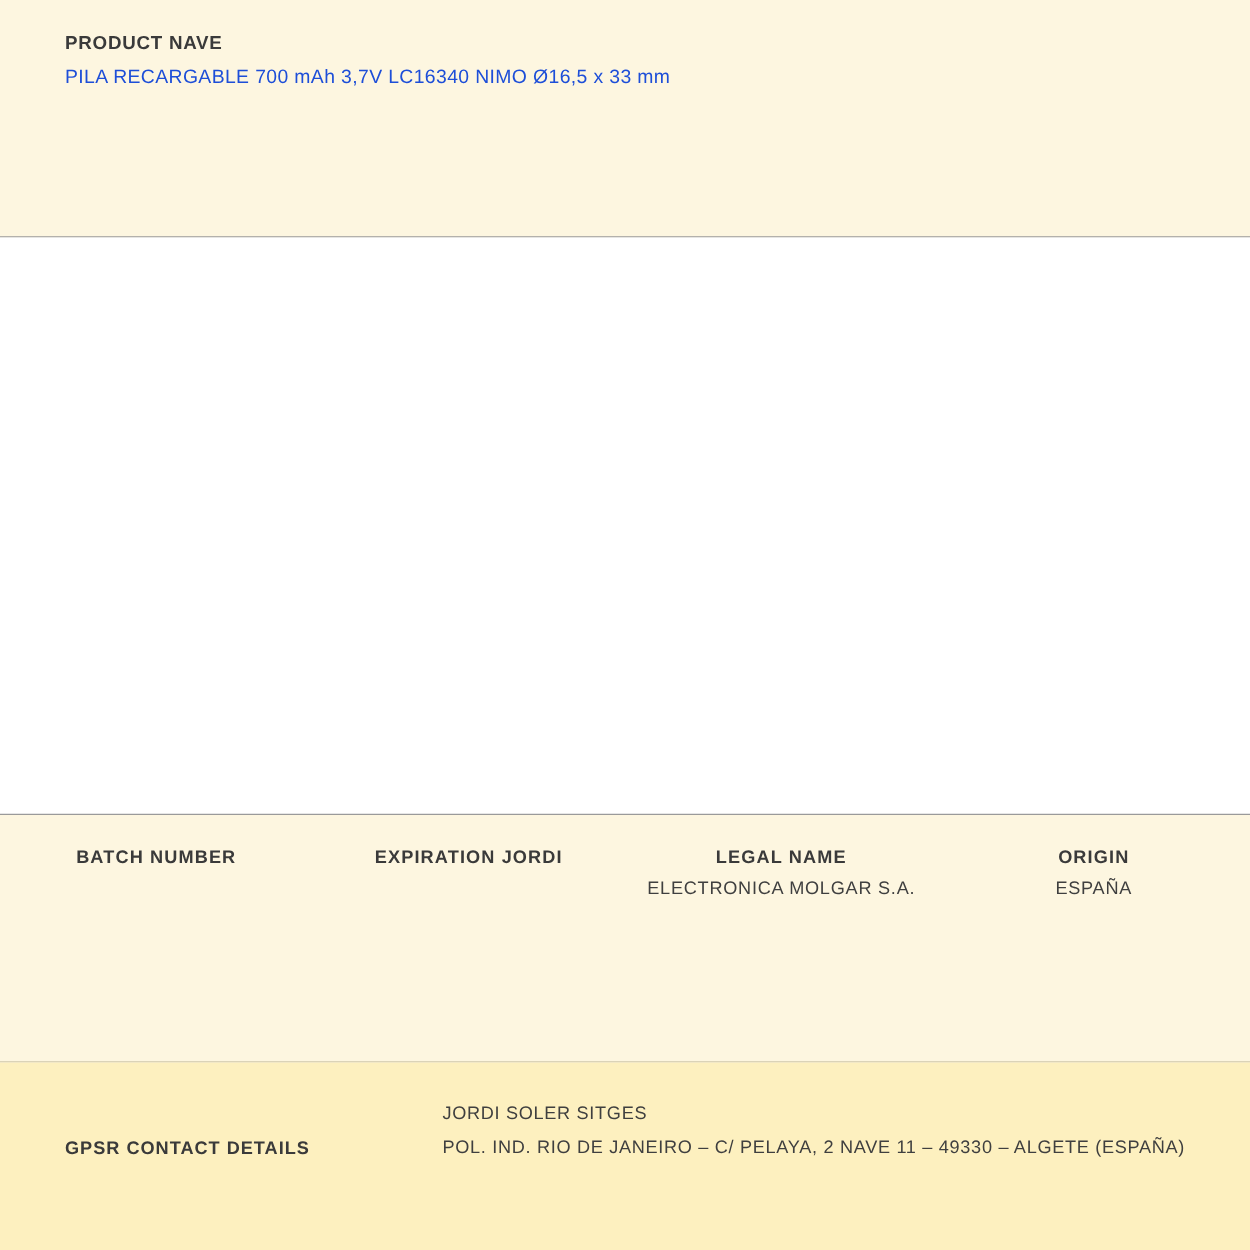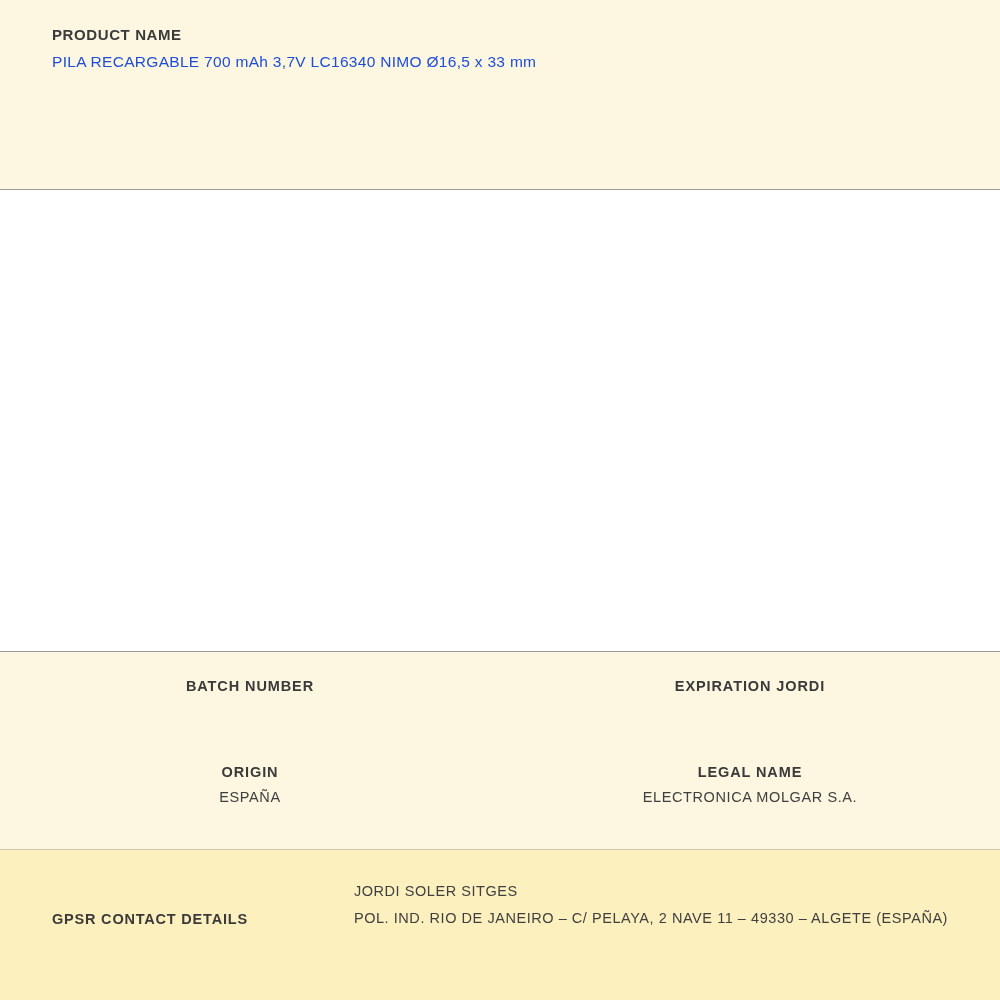--- a/index.html
+++ b/index.html
@@ -60,21 +60,20 @@
   }
 
   
   .info-block {
     background: #fdf6e0;
     height: 198px;
     box-sizing: border-box;
     padding: 26px 0 0 0;
     border-bottom: 1px solid #cfc7ab;
     display: flex;
-    flex-direction: column;
   }
 
   .info-row {
     display: flex;
     width: 100%;
   }
 
   .info-cell {
     width: 50%;
     text-align: center;
@@ -127,21 +126,21 @@
     line-height: 27px;
   }
 </style>
 </head>
 <body>
 
 <div class="page">
 
   <div class="product-block">
     <div class="field-group">
-      <div class="field-label">PRODUCT NAME</div>
+      <div class="field-label">PRODUCT NAVE</div>
       <div class="field-value">PILA RECARGABLE 700 mAh 3,7V LC16340 NIMO Ø16,5 x 33 mm</div>
     </div>
   </div>
 
   <div class="image-area"></div>
 
   <div class="info-block">
     <div class="info-row">
       <div class="info-cell">
         <div class="cell-label">BATCH NUMBER</div>
@@ -150,26 +149,26 @@
       <div class="info-cell">
         <div class="cell-label">EXPIRATION JORDI</div>
         <div class="cell-value"></div>
       </div>
     </div>
 
     <div class="row-spacer"></div>
 
     <div class="info-row">
       <div class="info-cell">
+        <div class="cell-label">LEGAL NAME</div>
+        <div class="cell-value">ELECTRONICA MOLGAR S.A.</div>
+      </div>
+      <div class="info-cell">
         <div class="cell-label">ORIGIN</div>
         <div class="cell-value">ESPAÑA</div>
-      </div>
-      <div class="info-cell">
-        <div class="cell-label">LEGAL NAME</div>
-        <div class="cell-value">ELECTRONICA MOLGAR S.A.</div>
       </div>
     </div>
   </div>
 
   <div class="footer">
     <div class="footer-label">GPSR CONTACT DETAILS</div>
     <div class="footer-lines">
       <div>JORDI SOLER SITGES</div>
       <div>POL. IND. RIO DE JANEIRO – C/ PELAYA, 2 NAVE 11 – 49330 – ALGETE (ESPAÑA)</div>
     </div>

